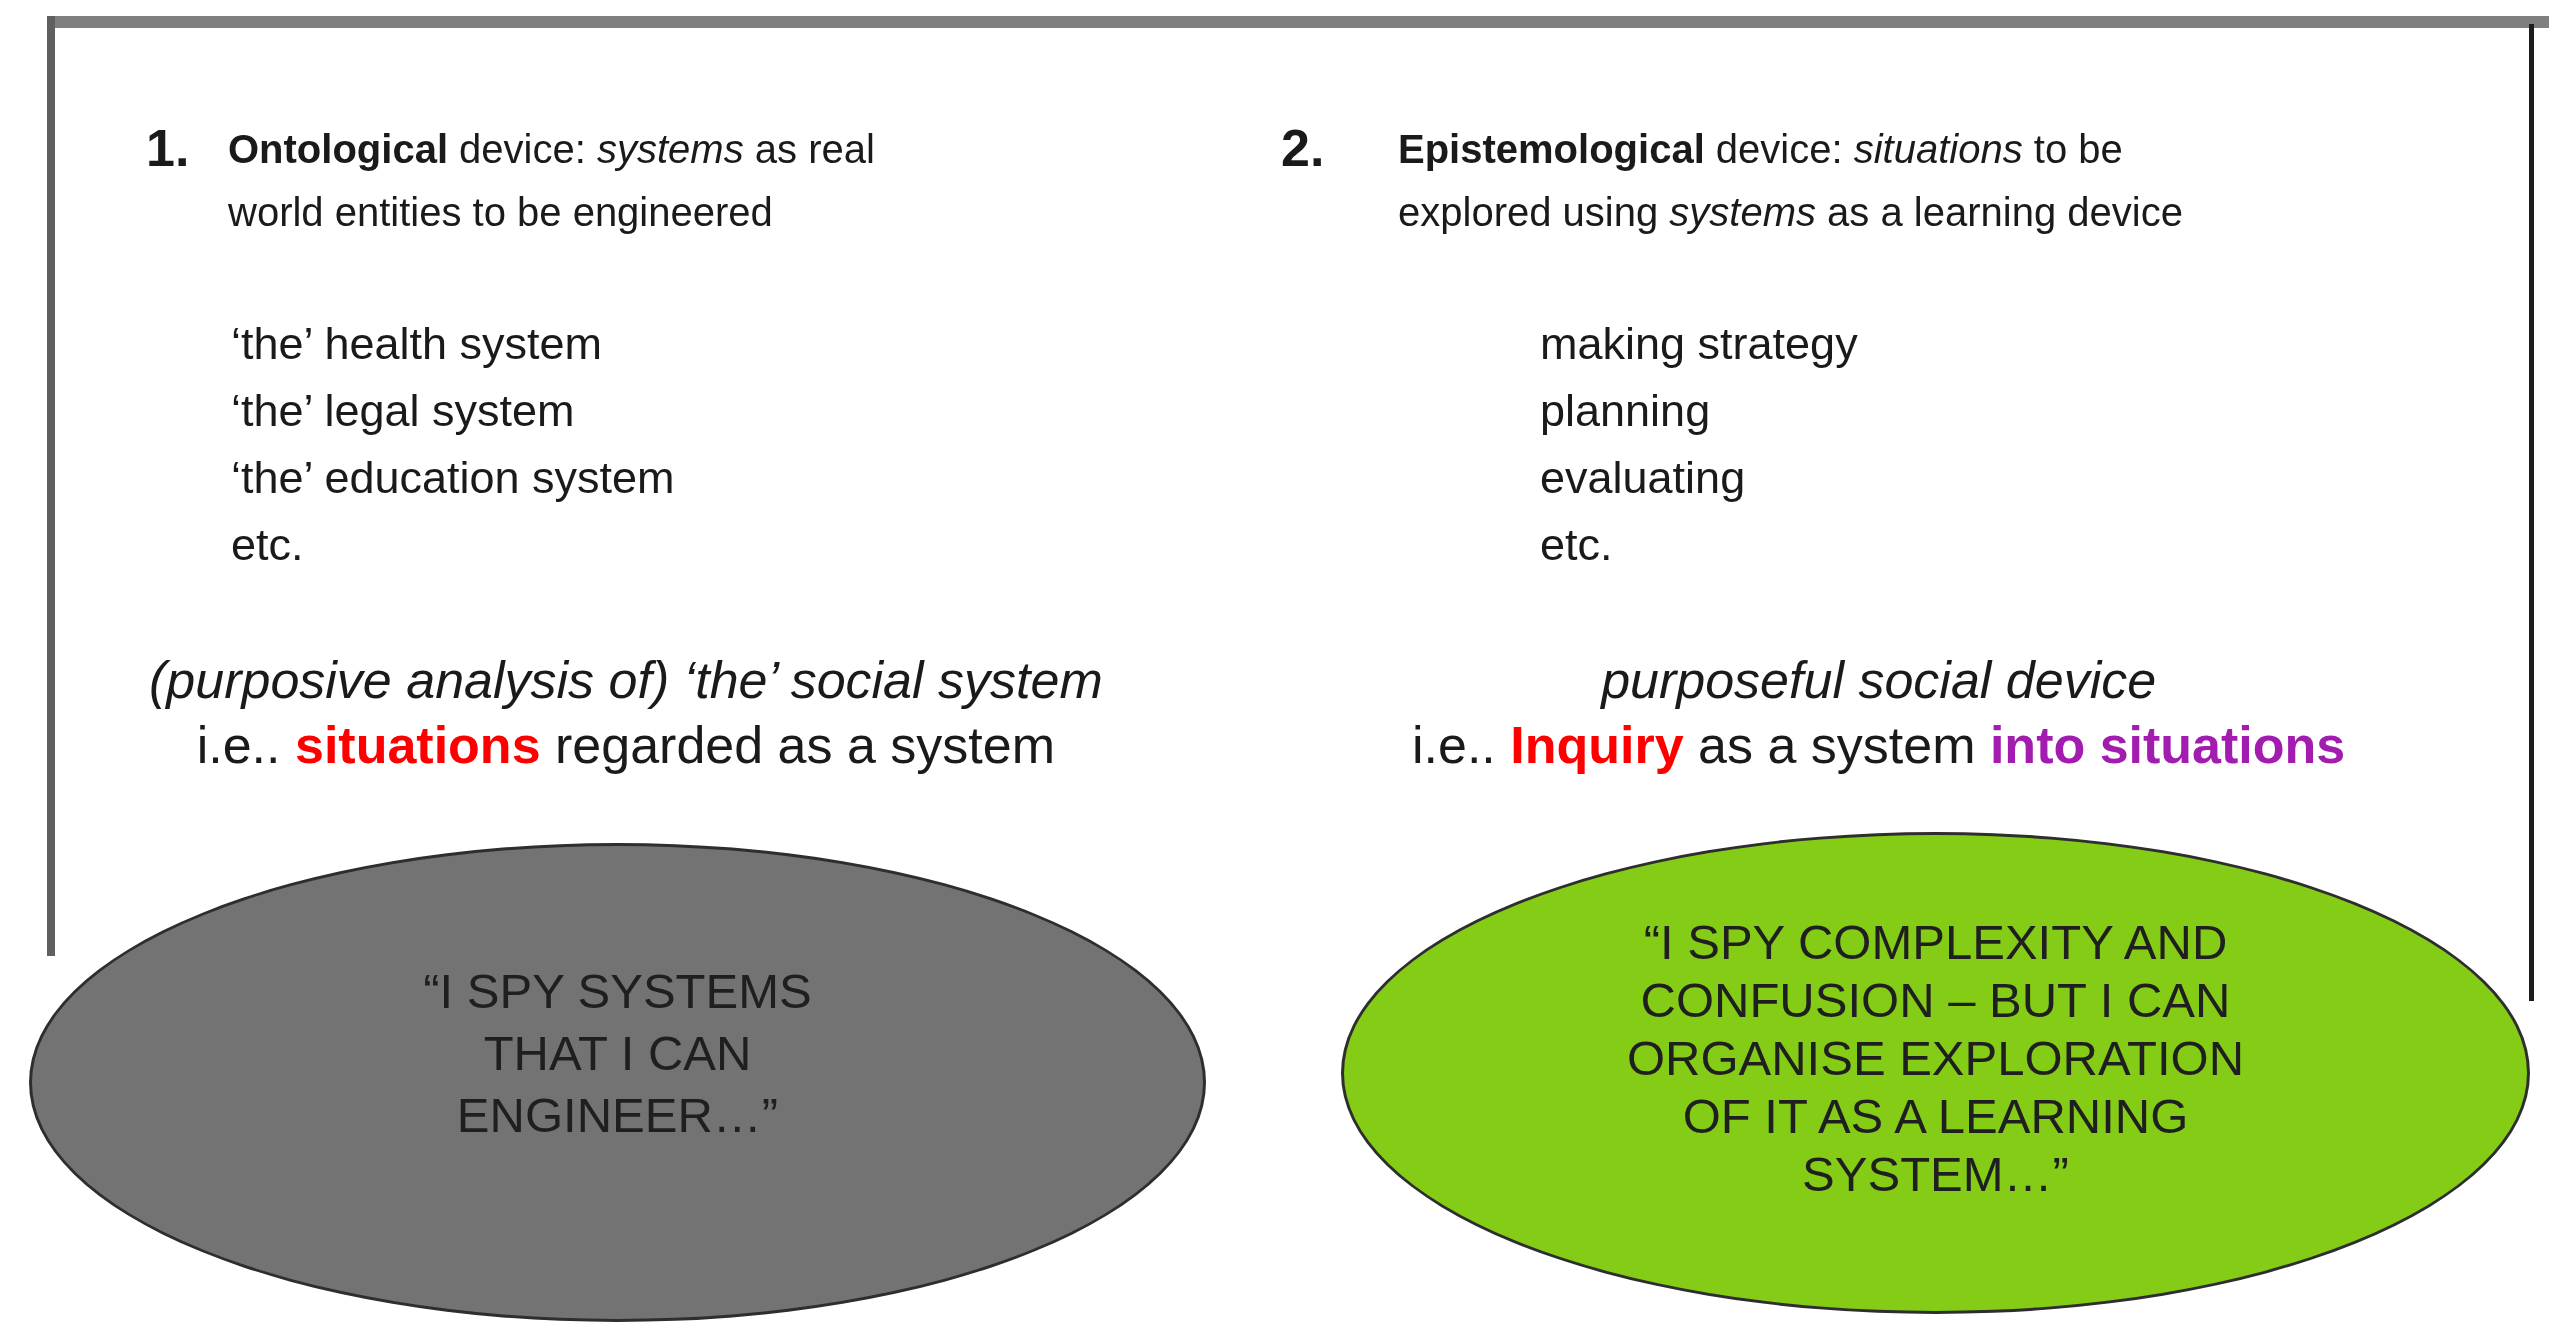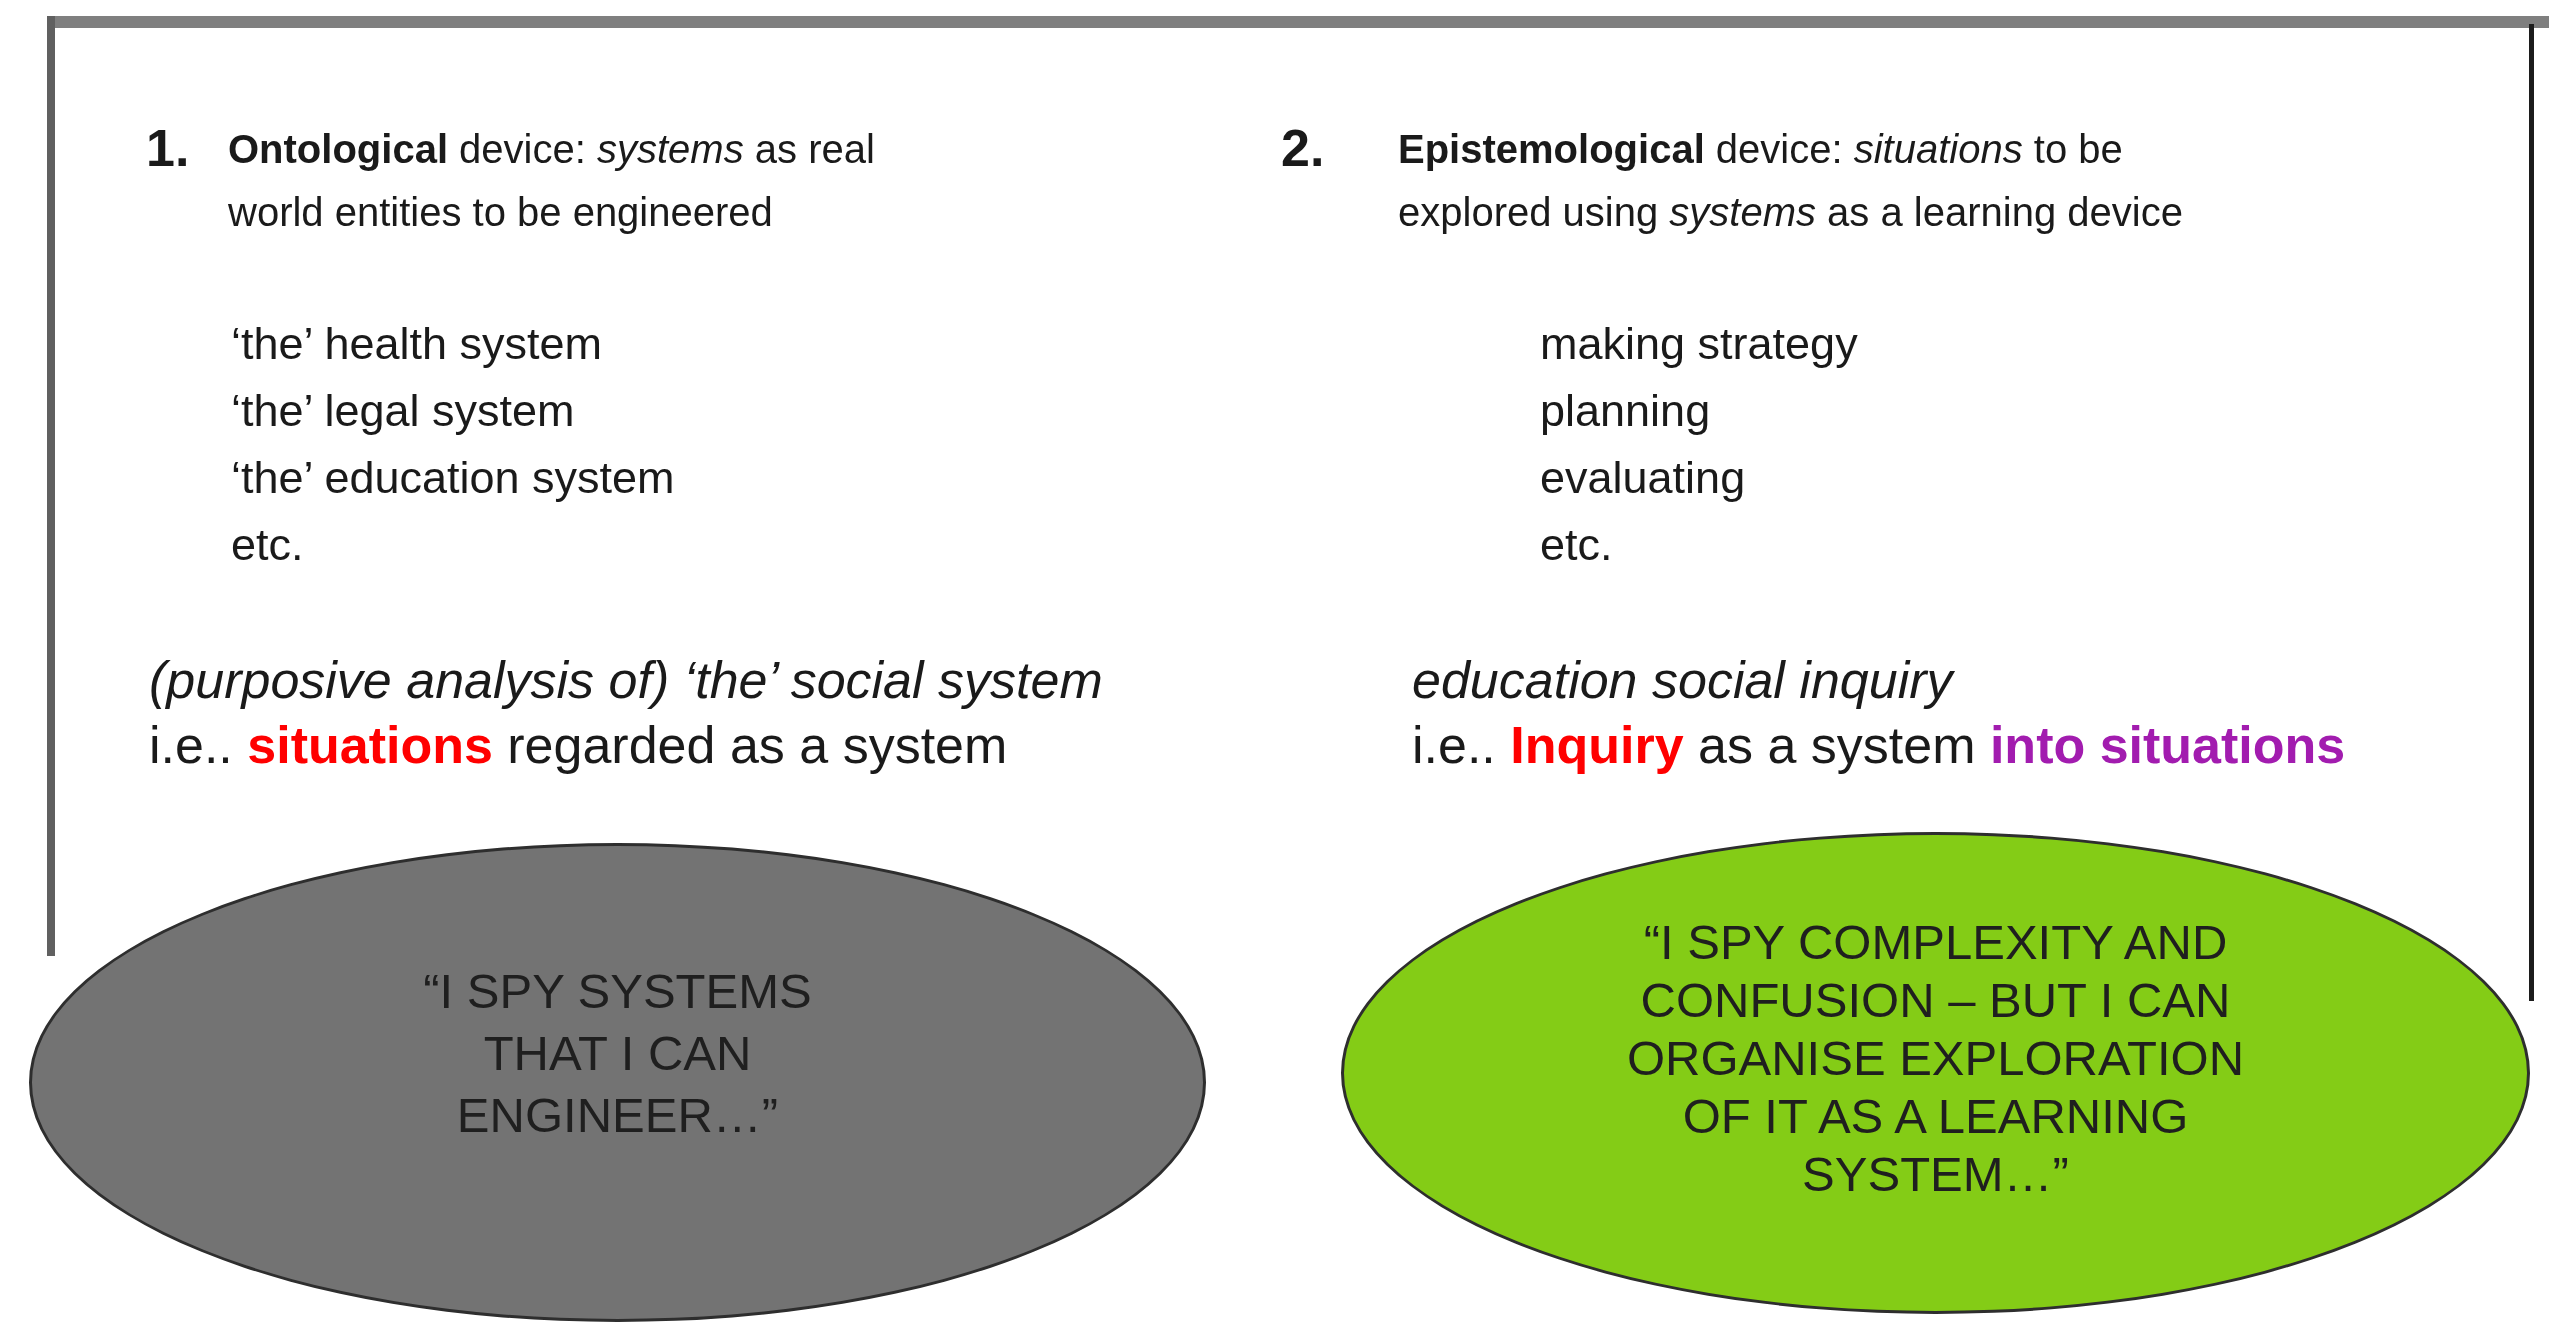--- a/index.html
+++ b/index.html
@@ -19,21 +19,21 @@
   
   .num{position:absolute;top:118px;font-size:52px;font-weight:bold;z-index:2;}
   .num-left{left:146px;}
   .num-right{left:1281px;}
   .heading{position:absolute;top:118px;font-size:40px;line-height:63px;white-space:nowrap;z-index:2;}
   .heading-left{left:228px;}
   .heading-right{left:1398px;}
   .list{position:absolute;top:310px;font-size:45px;line-height:67px;white-space:nowrap;z-index:2;}
   .list-left{left:231px;}
   .list-right{left:1540px;}
-  .tail{position:absolute;top:648px;font-size:52px;line-height:65px;white-space:nowrap;z-index:2;}
+  .tail{position:absolute;top:648px;font-size:52px;line-height:65px;white-space:nowrap;z-index:2;text-align:center;}
   .tail-left{left:149px;}
   .tail-right{left:1412px;}
   .italic-line{font-style:italic;}
 
   
   .ellipse{
     position:absolute;
     border-radius:50%;
     display:flex;align-items:center;justify-content:center;
     z-index:5;
@@ -75,21 +75,21 @@
     <div><span style="font-weight: bold;">Epistemological</span><span> device: </span><span style="font-style: italic;">situations</span><span> to be</span></div>
     <div><span>explored using </span><span style="font-style: italic;">systems</span><span> as a learning device</span></div>
   </div>
   <div class="list list-right">
     <div>making strategy</div>
     <div>planning</div>
     <div>evaluating</div>
     <div>etc.</div>
   </div>
   <div class="tail tail-right">
-    <div class="italic-line">education social inquiry</div>
+    <div class="italic-line">purposeful social device</div>
     <div><span>i.e.. </span><span style="font-weight: bold; color: rgb(255, 0, 0);">Inquiry</span><span> as a system </span><span style="font-weight: bold; color: #a21caf;">into situations</span></div>
   </div>
 
   <div class="ellipse ellipse-left" style="background: #737373; border: 3.5px solid rgb(46, 46, 46);">
     <div class="bubble-text bubble-left">
       <div>“I SPY SYSTEMS</div>
       <div>THAT I CAN</div>
       <div>ENGINEER…”</div>
     </div>
   </div>

